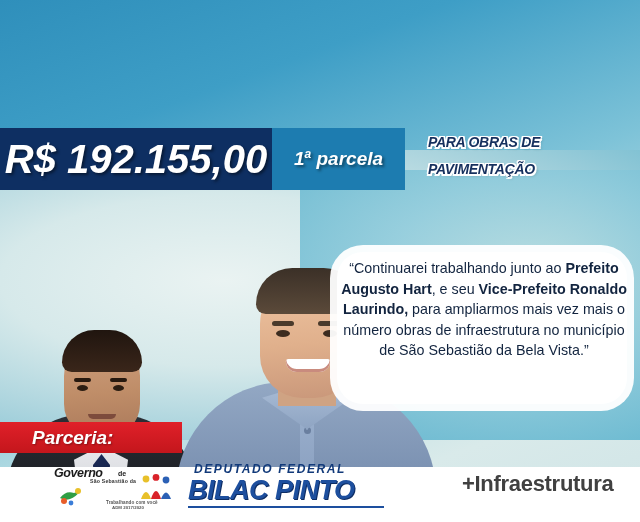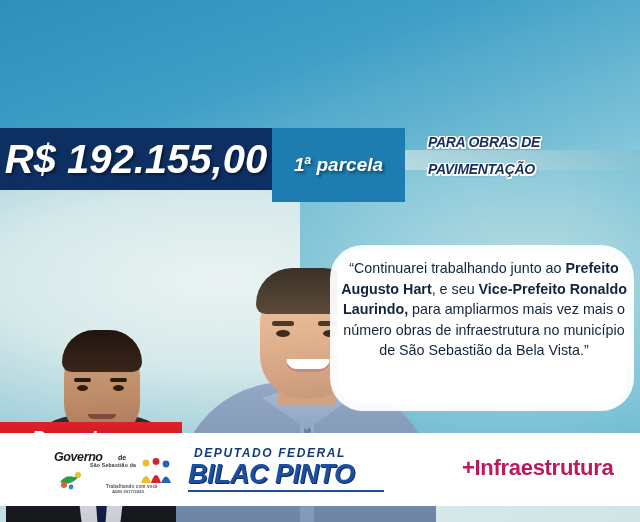--- a/index.html
+++ b/index.html
@@ -39,21 +39,21 @@
   .value-bar{
     position:absolute;left:0;top:128px;height:62px;width:272px;
     background:#0e2f62;
     display:flex;align-items:center;justify-content:center;
   }
   .value-bar .amount{
     color:#fff;font-size:40px;font-weight:bold;font-style:italic;letter-spacing:0px;
     text-shadow:2px 2px 3px rgba(0,0,0,.45);
   }
   .parcela-bar{
-    position:absolute;left:272px;top:128px;height:74px;width:133px;
+    position:absolute;left:272px;top:128px;height:62px;width:133px;
     background:#1d7cb0;
     display:flex;align-items:center;justify-content:center;
   }
   .parcela-bar .parcela{
     color:#fff;font-size:19px;font-weight:bold;font-style:italic;
     text-shadow:2px 2px 3px rgba(0,0,0,.45);
   }
   .parcela-bar .parcela sup{font-size:12px;}
 
   .obras{
@@ -187,21 +187,21 @@
     background:linear-gradient(180deg,#e02029 0%,#c4161c 100%);
     display:flex;align-items:center;
   }
   .parceria-bar .txt{
     color:#fff;font-size:19px;font-weight:bold;font-style:italic;
     margin-left:32px;text-shadow:1px 1px 2px rgba(0,0,0,.35);
   }
 
   
   .footer{
-    position:absolute;left:0;bottom:16px;width:640px;height:73px;background:#fff;
+    position:absolute;left:0;bottom:0;width:640px;height:55px;background:#fff;
   }
 
   
   .gov-logo{position:absolute;left:50px;bottom:12px;width:125px;height:44px;}
   .gov-governo{
     position:absolute;left:4px;top:0;font-size:12.5px;font-weight:bold;font-style:italic;
     color:#1b1b1b;letter-spacing:-0.4px;
   }
   .gov-de{position:absolute;left:68px;top:4px;font-size:7px;font-weight:bold;color:#1b1b1b;}
   .gov-sub{
@@ -232,21 +232,21 @@
   .dep-name{
     font-size:27px;font-weight:bold;font-style:italic;color:#1d4f9e;letter-spacing:-0.5px;
     line-height:28px;
     text-shadow:1px 1px 0 #0e2d63;
   }
   .dep-rule{width:196px;height:2px;background:#1d4f9e;margin-top:2px;}
 
   
   .infra{
     position:absolute;left:462px;bottom:25px;
-    font-size:22px;font-weight:bold;color:#be185d;letter-spacing:-0.3px;
+    font-size:22px;font-weight:bold;color:#404040;letter-spacing:-0.3px;
   }
 </style>
 </head>
 <body>
 
 <div id="poster">
 
   <div class="bg-glow"></div>
   <div class="bg-glow2"></div>
 

